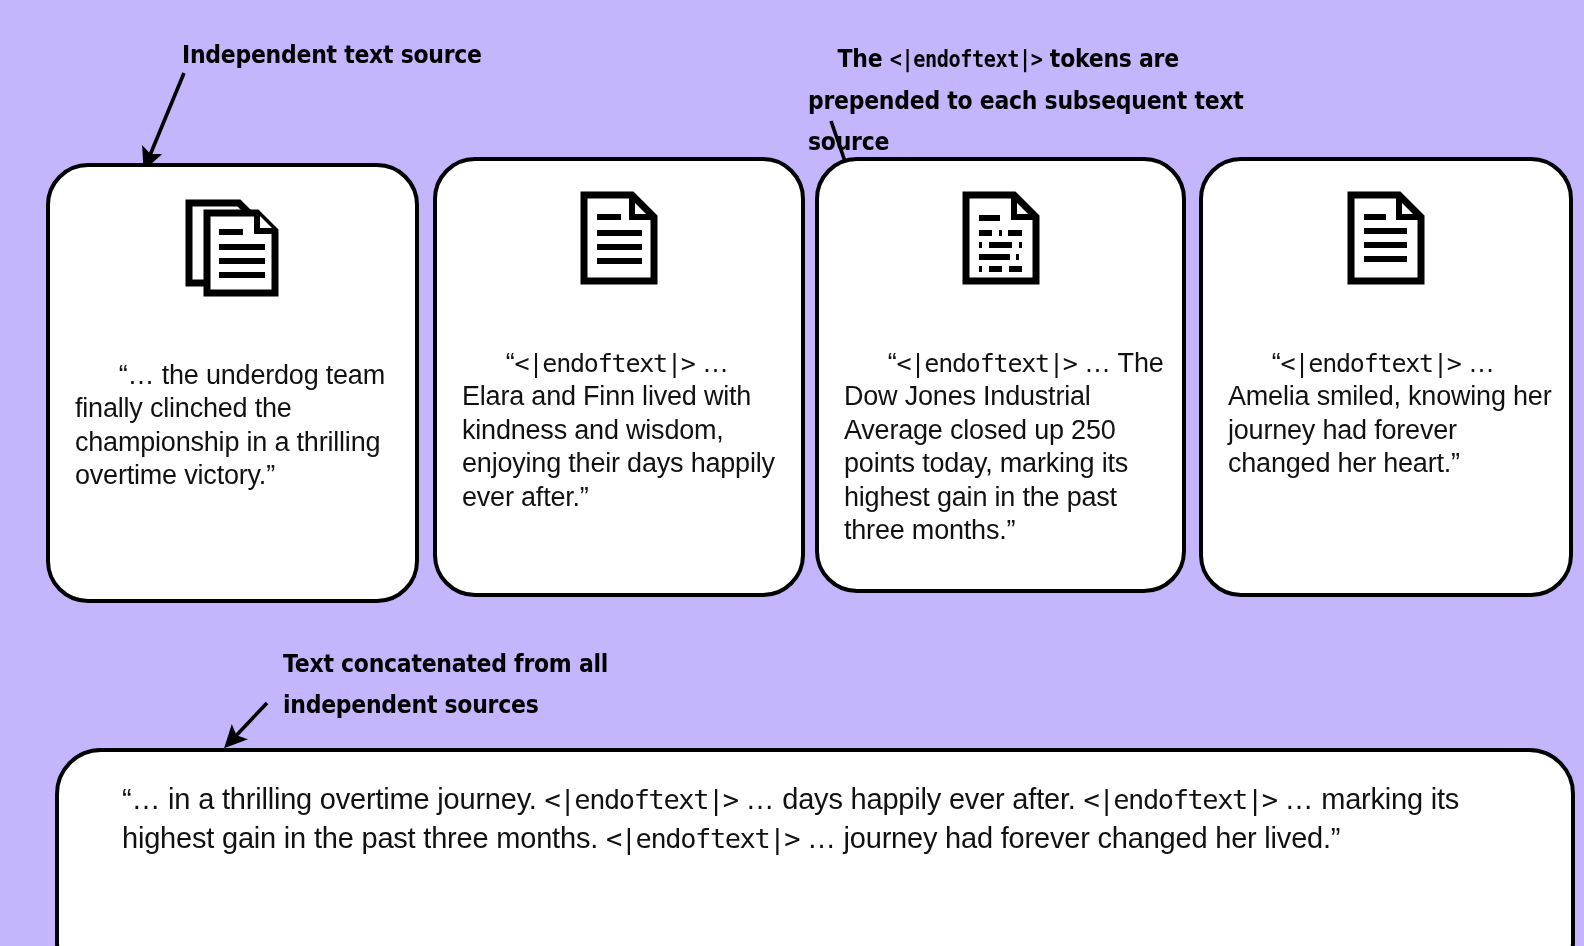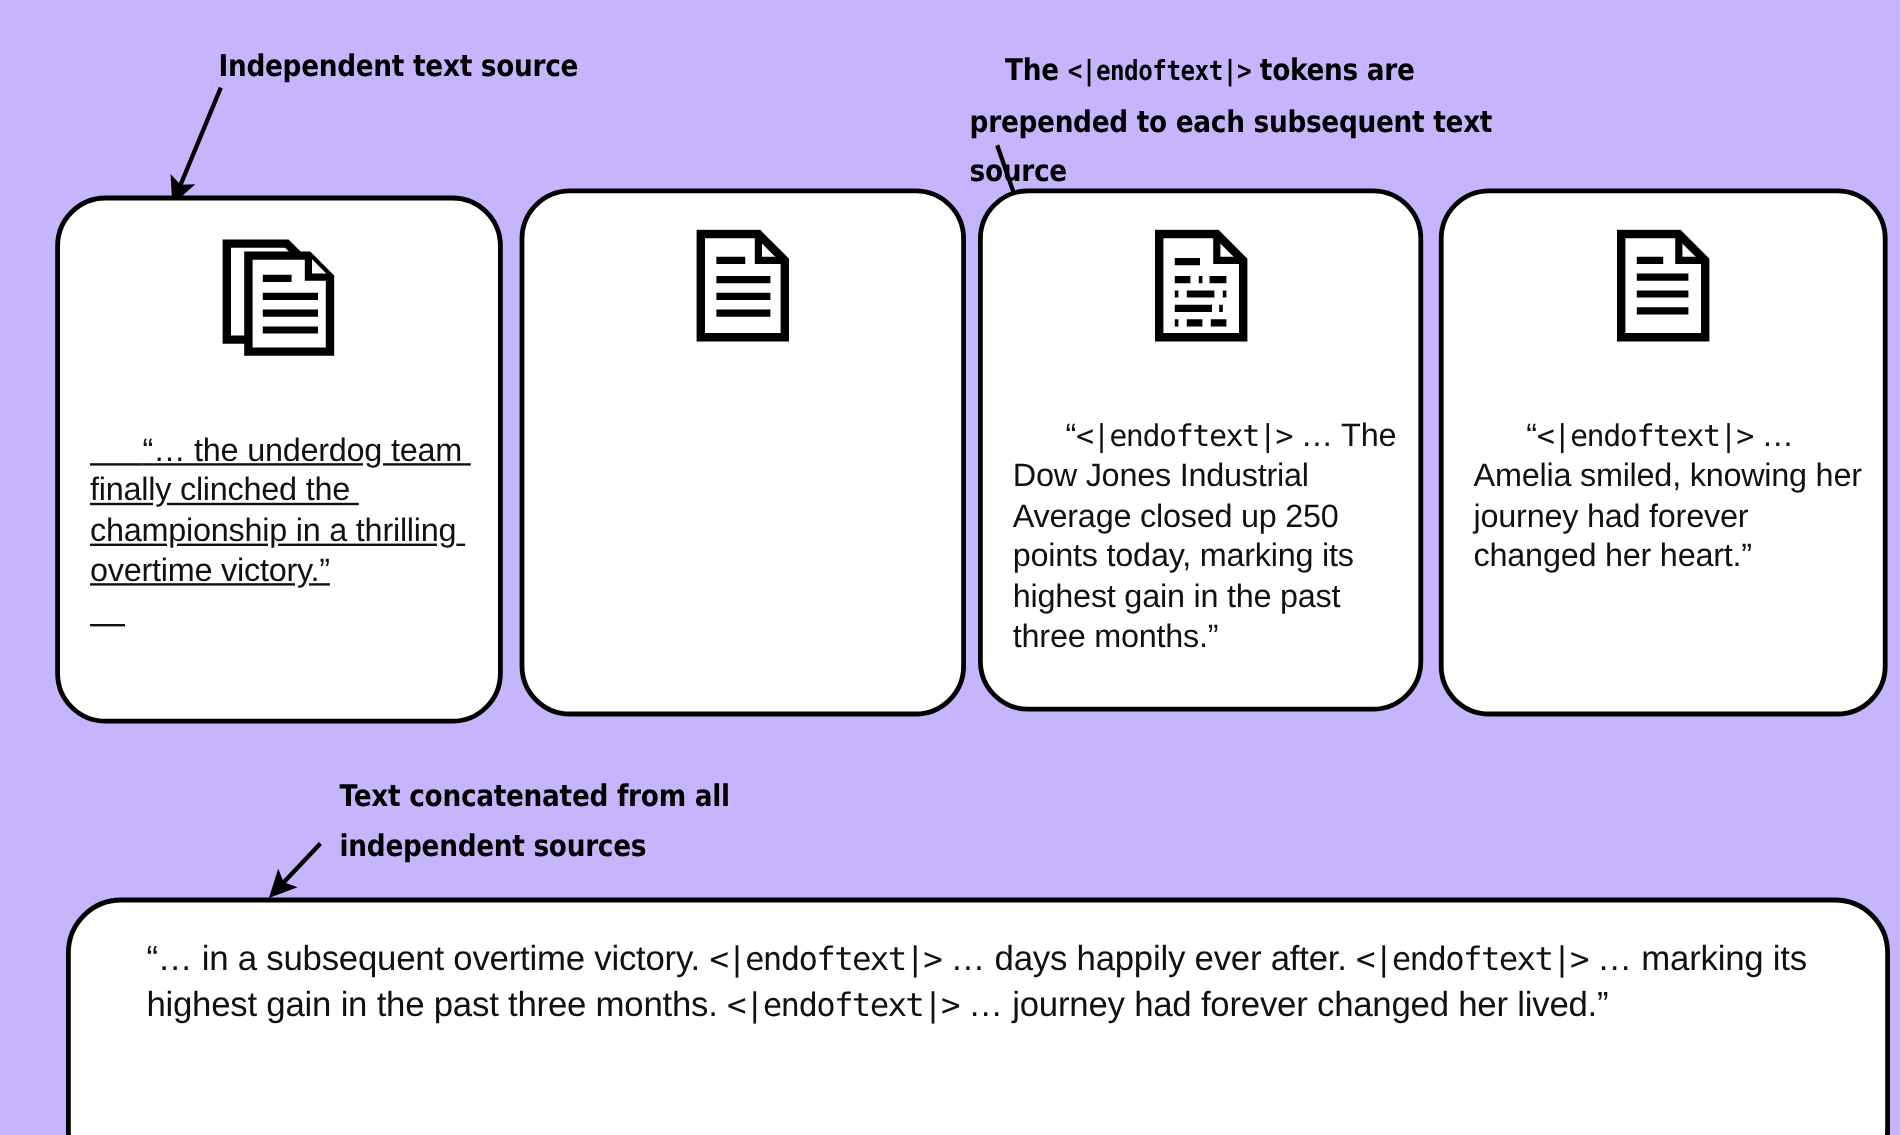--- a/index.html
+++ b/index.html
@@ -79,21 +79,21 @@
     right: 14px;
     top: 152px;
     font-family: "Liberation Sans", sans-serif;
     font-size: 27px;
     line-height: 33.5px;
     letter-spacing: -0.2px;
     color: #111111;
     white-space: pre-wrap;
     word-break: normal;
   }
-  #card-0 .card-text { top: 158px; text-decoration: underline; }
+  #card-0 .card-text { top: 158px; }
 
   .tok {
     font-family: "DejaVu Sans Mono", monospace;
     font-size: 25px;
     letter-spacing: -1.2px;
   }
 
   
   #concat-box {
     position: absolute;
@@ -171,20 +171,23 @@
       <svg width="90" height="96" viewBox="0 0 90 96">
         <path d="M10,4 L58,4 L80,26 L80,90 L10,90 Z" fill="#ffffff" stroke="#000000" stroke-width="7"></path>
         <path d="M58,4 L58,26 L80,26" fill="none" stroke="#000000" stroke-width="6"></path>
         <g stroke="#000000" stroke-width="6" stroke-linecap="butt">
           <line x1="23" y1="26" x2="47" y2="26"></line>
           <line x1="23" y1="42" x2="68" y2="42"></line>
           <line x1="23" y1="56" x2="68" y2="56"></line>
           <line x1="23" y1="70" x2="68" y2="70"></line>
         </g>
       </svg>
+    </div>
+    <div class="card-text">
+      <span>“</span><span class="tok">&lt;|endoftext|&gt;</span><span> … Elara and Finn lived with kindness and wisdom, enjoying their days happily ever after.”</span>
     </div>
   </div>
 
   <div class="card" id="card-2">
     <div class="card-icon">
       <svg width="90" height="96" viewBox="0 0 90 96">
         <path d="M10,4 L58,4 L80,26 L80,90 L10,90 Z" fill="#ffffff" stroke="#000000" stroke-width="7"></path>
         <path d="M58,4 L58,26 L80,26" fill="none" stroke="#000000" stroke-width="6"></path>
         <g stroke="#000000" stroke-width="6" stroke-linecap="butt">
           <line x1="23" y1="27" x2="44" y2="27"></line>
@@ -225,16 +228,16 @@
     </div>
   </div>
 
   <div class="annotation" id="ann-concat">Text concatenated from all independent sources</div>
 
   <svg class="arrow-svg" id="arrow-concat" style="left:0px; top:0px; width:1584px; height:946px;">
     <path d="M267,703 L232,740" stroke="#000000" stroke-width="3.6" fill="none" marker-end="url(#ah)"></path>
   </svg>
 
   <div id="concat-box">
-    <div id="concat-text"><span>“… in a subsequent overtime victory. </span><span class="tok">&lt;|endoftext|&gt;</span><span> … days happily ever after. </span><span class="tok">&lt;|endoftext|&gt;</span><span> … marking its highest gain in the past three months. </span><span class="tok">&lt;|endoftext|&gt;</span><span> … journey had forever changed her lived.”</span></div>
+    <div id="concat-text"><span>“… in a thrilling overtime journey. </span><span class="tok">&lt;|endoftext|&gt;</span><span> … days happily ever after. </span><span class="tok">&lt;|endoftext|&gt;</span><span> … marking its highest gain in the past three months. </span><span class="tok">&lt;|endoftext|&gt;</span><span> … journey had forever changed her lived.”</span></div>
   </div>
 
 </div>
 
 </body></html>

